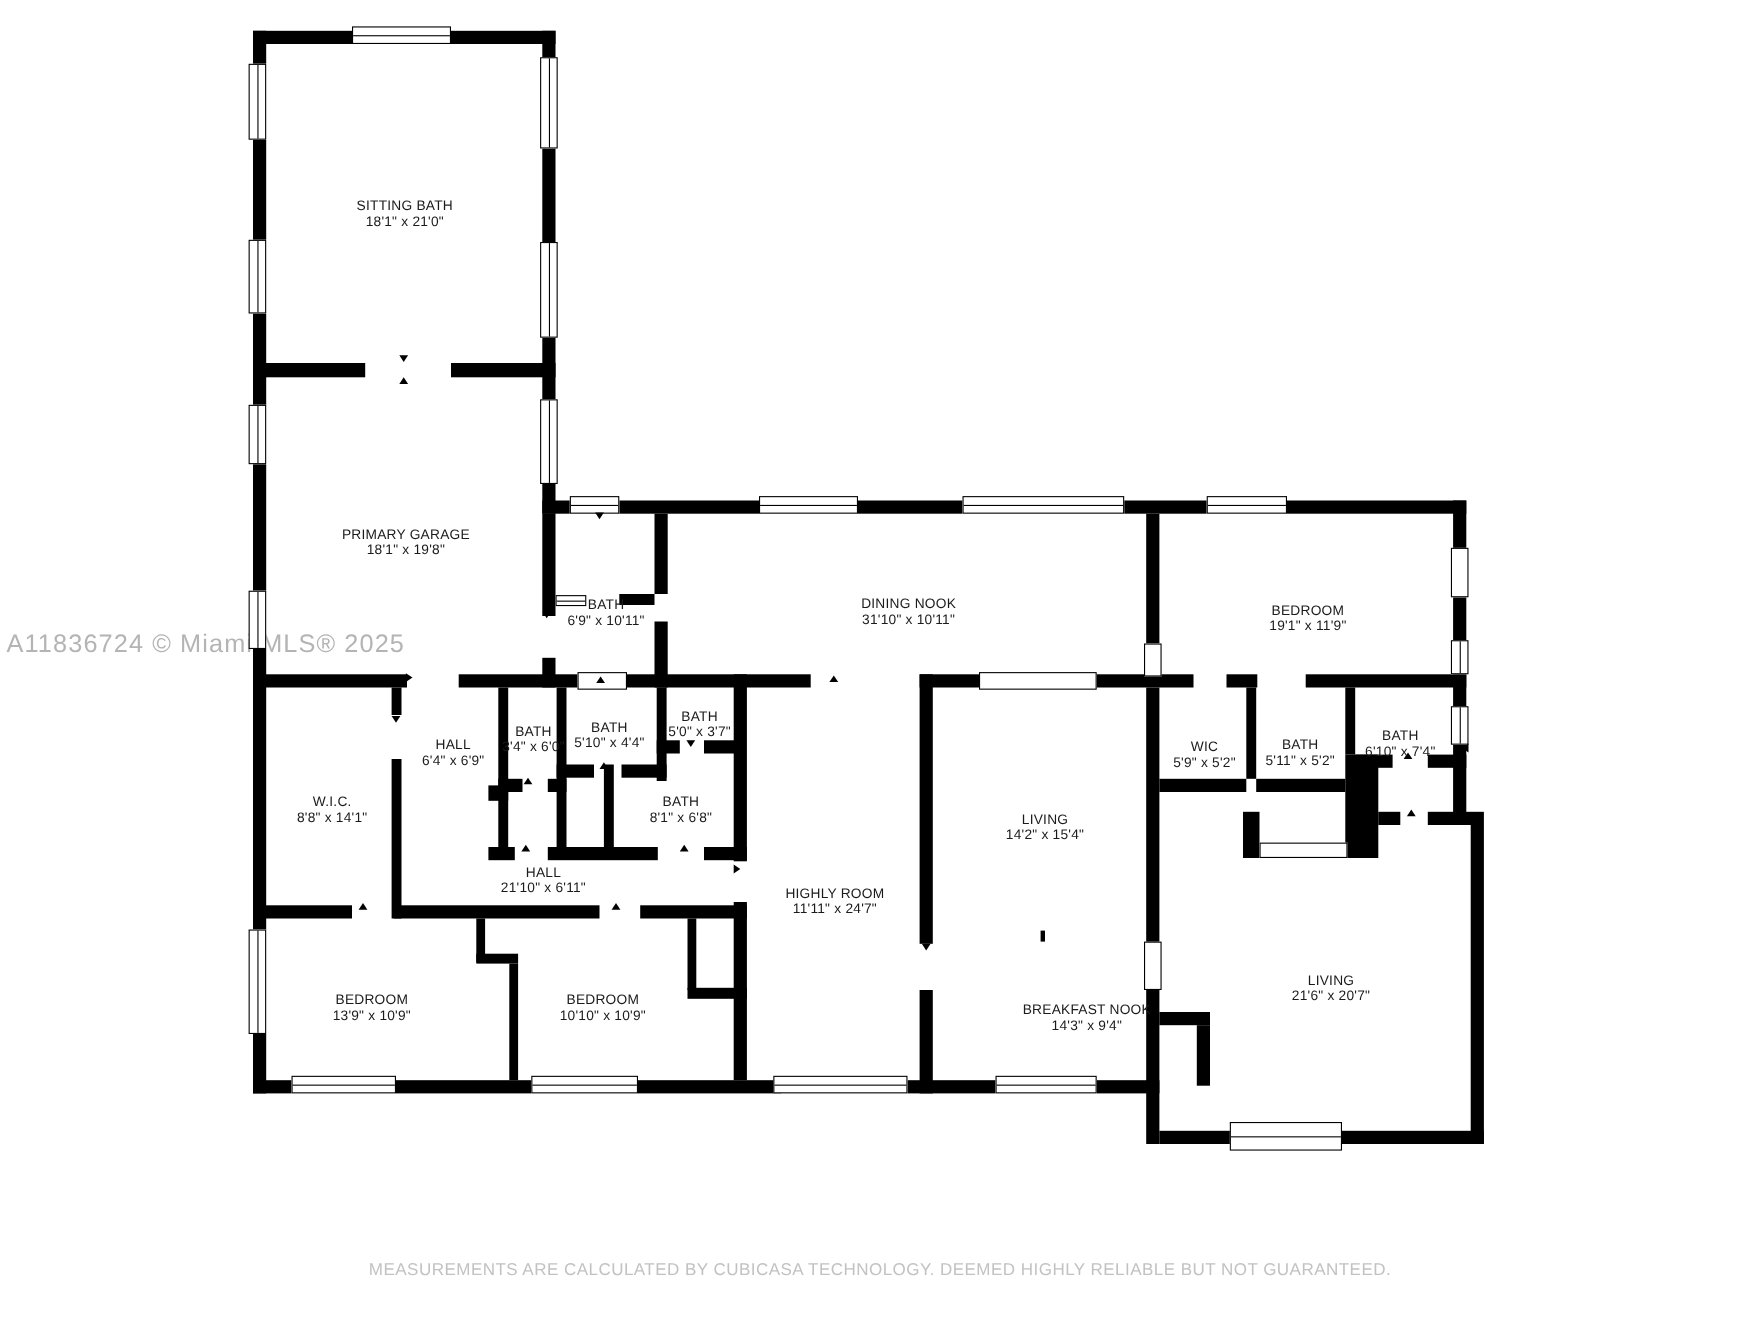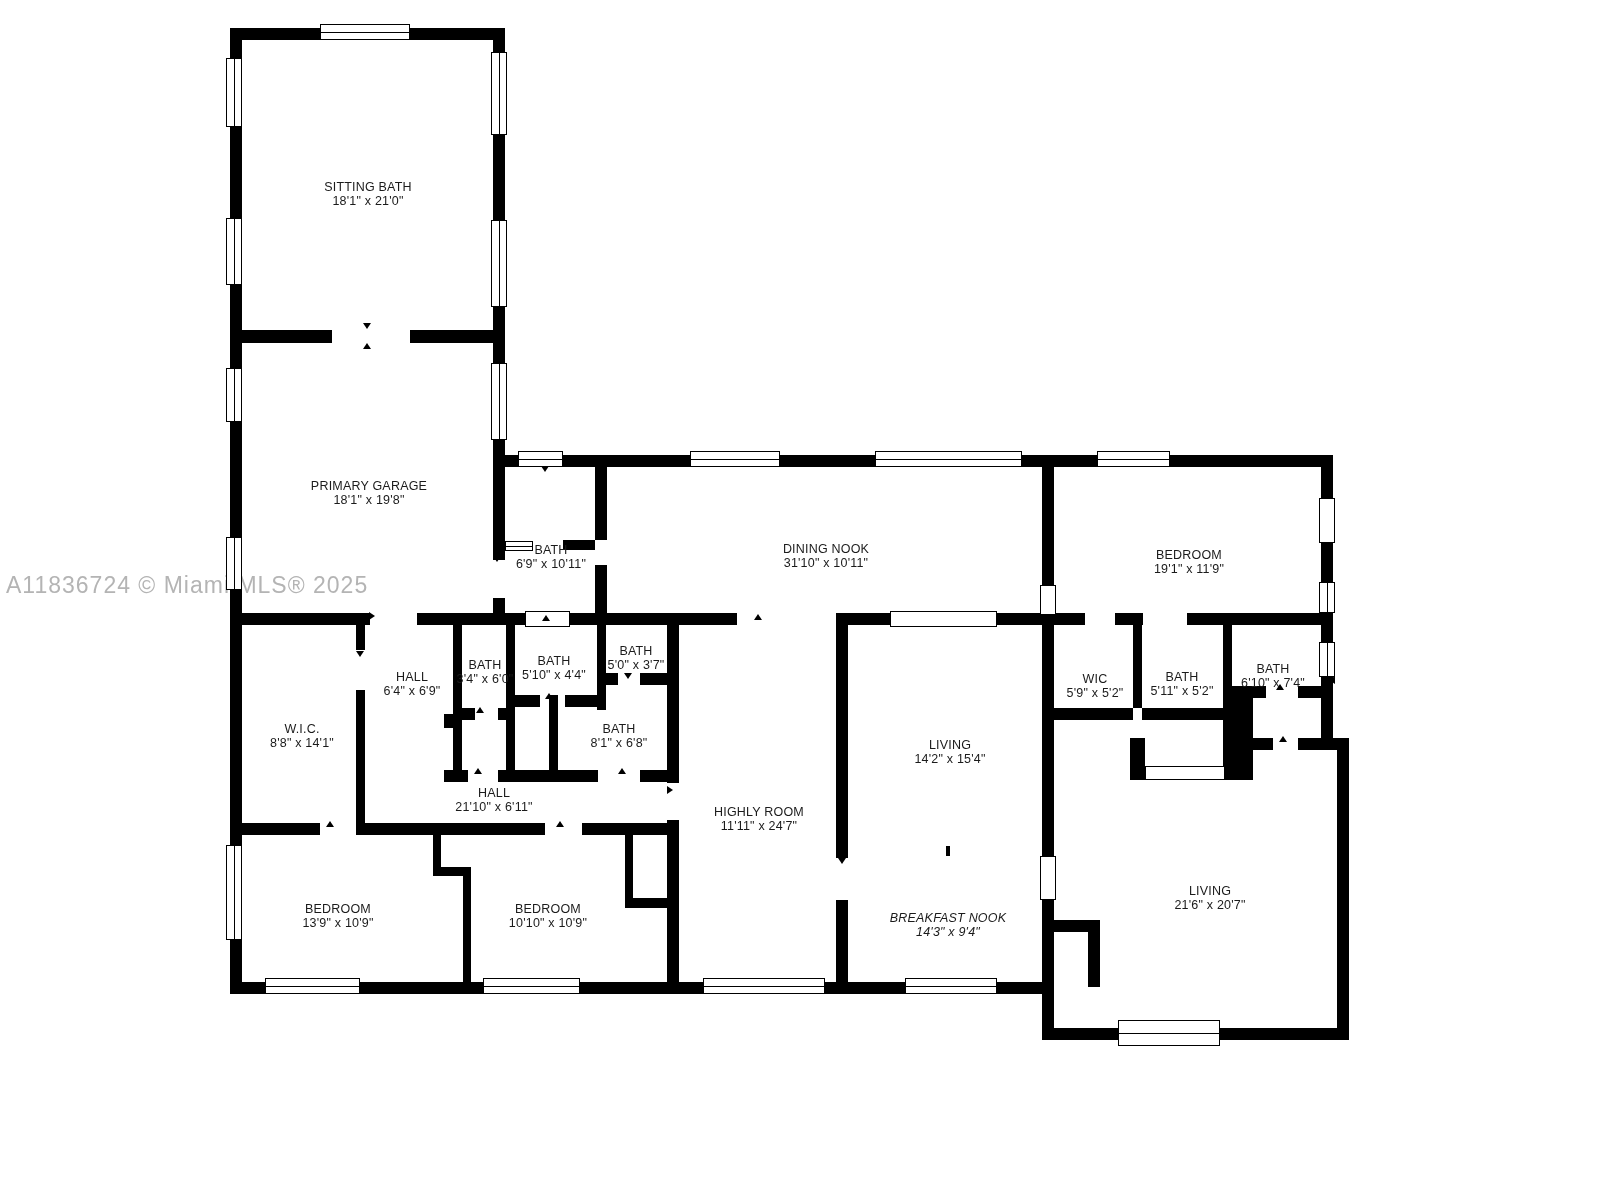--- a/index.html
+++ b/index.html
@@ -278,22 +278,23 @@
         <div>11'11" x 24'7"</div>
       </div>
       <div class="room-label" style="left: 338px; top: 916px;">
         <div>BEDROOM</div>
         <div>13'9" x 10'9"</div>
       </div>
       <div class="room-label" style="left: 548px; top: 916px;">
         <div>BEDROOM</div>
         <div>10'10" x 10'9"</div>
       </div>
-      <div class="room-label" style="left: 948px; top: 925px; font-style: italic;">
+      <div class="room-label" style="left: 988px; top: 925px;">
         <div>BREAKFAST NOOK</div>
         <div>14'3" x 9'4"</div>
       </div>
       <div class="room-label" style="left: 1210px; top: 898px;">
         <div>LIVING</div>
         <div>21'6" x 20'7"</div>
       </div>
     </div>
+  <div class="disclaimer">MEASUREMENTS ARE CALCULATED BY CUBICASA TECHNOLOGY. DEEMED HIGHLY RELIABLE BUT NOT GUARANTEED.</div>
 </div>
 
 </body></html>

